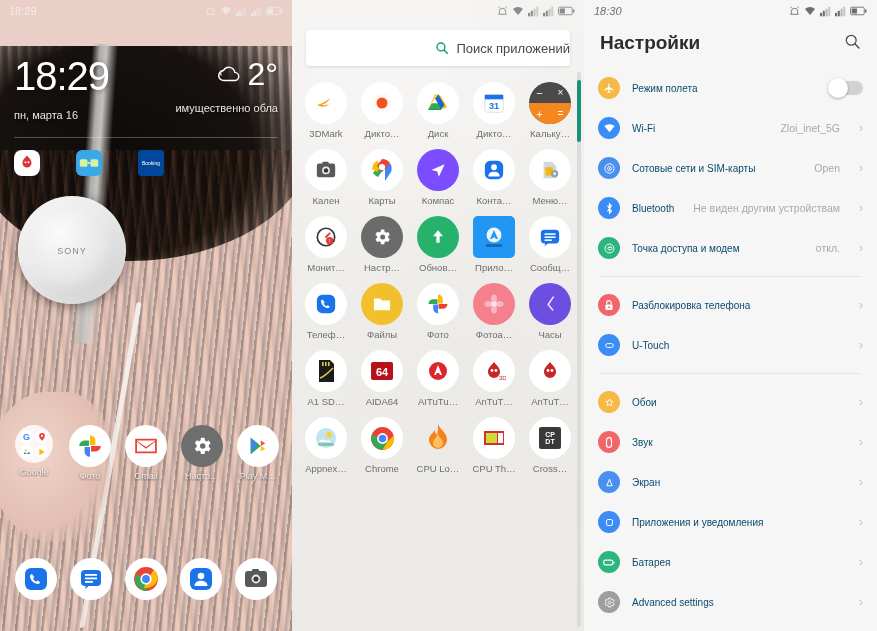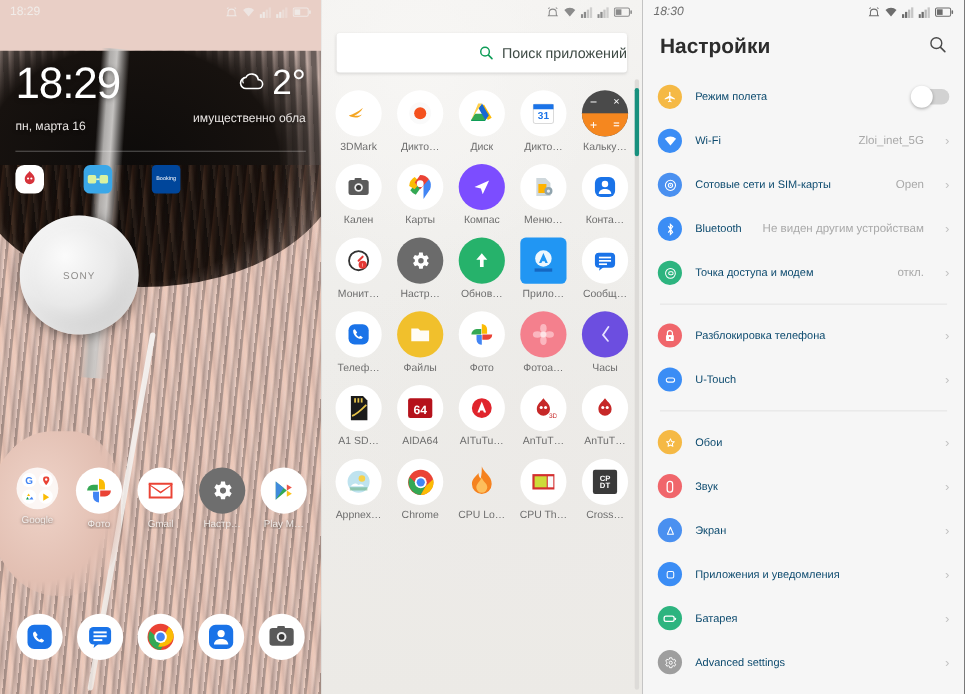--- a/index.html
+++ b/index.html
@@ -545,37 +545,37 @@
         <div class="icon-circ" style="background:#7c4dff;">
           <svg width="20" height="20" viewBox="0 0 24 24">
               <path fill="#fff" d="M20 5L4 12l7 1.5L13 20z"></path>
             </svg>
         </div>
         <div class="lbl">Компас</div>
       </div>
       <div class="app-cell">
         <div class="icon-circ">
           <svg width="22" height="22" viewBox="0 0 24 24">
+              <rect x="2" y="2" width="20" height="20" rx="6" fill="#1a73e8"></rect>
+              <circle cx="12" cy="9" r="3.2" fill="#fff"></circle>
+              <path fill="#fff" d="M5.8 19c0-3.5 2.9-5 6.2-5s6.2 1.5 6.2 5z"></path>
+            </svg>
+        </div>
+        <div class="lbl">Конта…</div>
+      </div>
+      <div class="app-cell">
+        <div class="icon-circ">
+          <svg width="22" height="22" viewBox="0 0 24 24">
             <path fill="#cfd8dc" d="M5 3h9l5 5v13H5z"></path>
             <path fill="#ffb300" d="M7 9h8v9H7z"></path>
             <circle cx="17" cy="16" r="4" fill="#90a4ae"></circle>
               <circle cx="17" cy="16" r="1.6" fill="#eceff1"></circle>
           </svg>
         </div>
         <div class="lbl">Меню…</div>
-      </div>
-      <div class="app-cell">
-        <div class="icon-circ">
-          <svg width="22" height="22" viewBox="0 0 24 24">
-              <rect x="2" y="2" width="20" height="20" rx="6" fill="#1a73e8"></rect>
-              <circle cx="12" cy="9" r="3.2" fill="#fff"></circle>
-              <path fill="#fff" d="M5.8 19c0-3.5 2.9-5 6.2-5s6.2 1.5 6.2 5z"></path>
-            </svg>
-        </div>
-        <div class="lbl">Конта…</div>
       </div>
 
       <div class="app-cell">
         <div class="icon-circ">
           <svg width="22" height="22" viewBox="0 0 24 24">
               <circle cx="12" cy="12" r="9.5" fill="none" stroke="#333" stroke-width="1.8"></circle>
               <path stroke="#e53935" stroke-width="2" stroke-linecap="round" d="M12 12l4-4"></path>
               <circle cx="16" cy="16" r="4" fill="#e53935"></circle>
               <text x="16" y="18" font-size="5" fill="#fff" text-anchor="middle" font-family="Liberation Sans">!</text>
             </svg>

